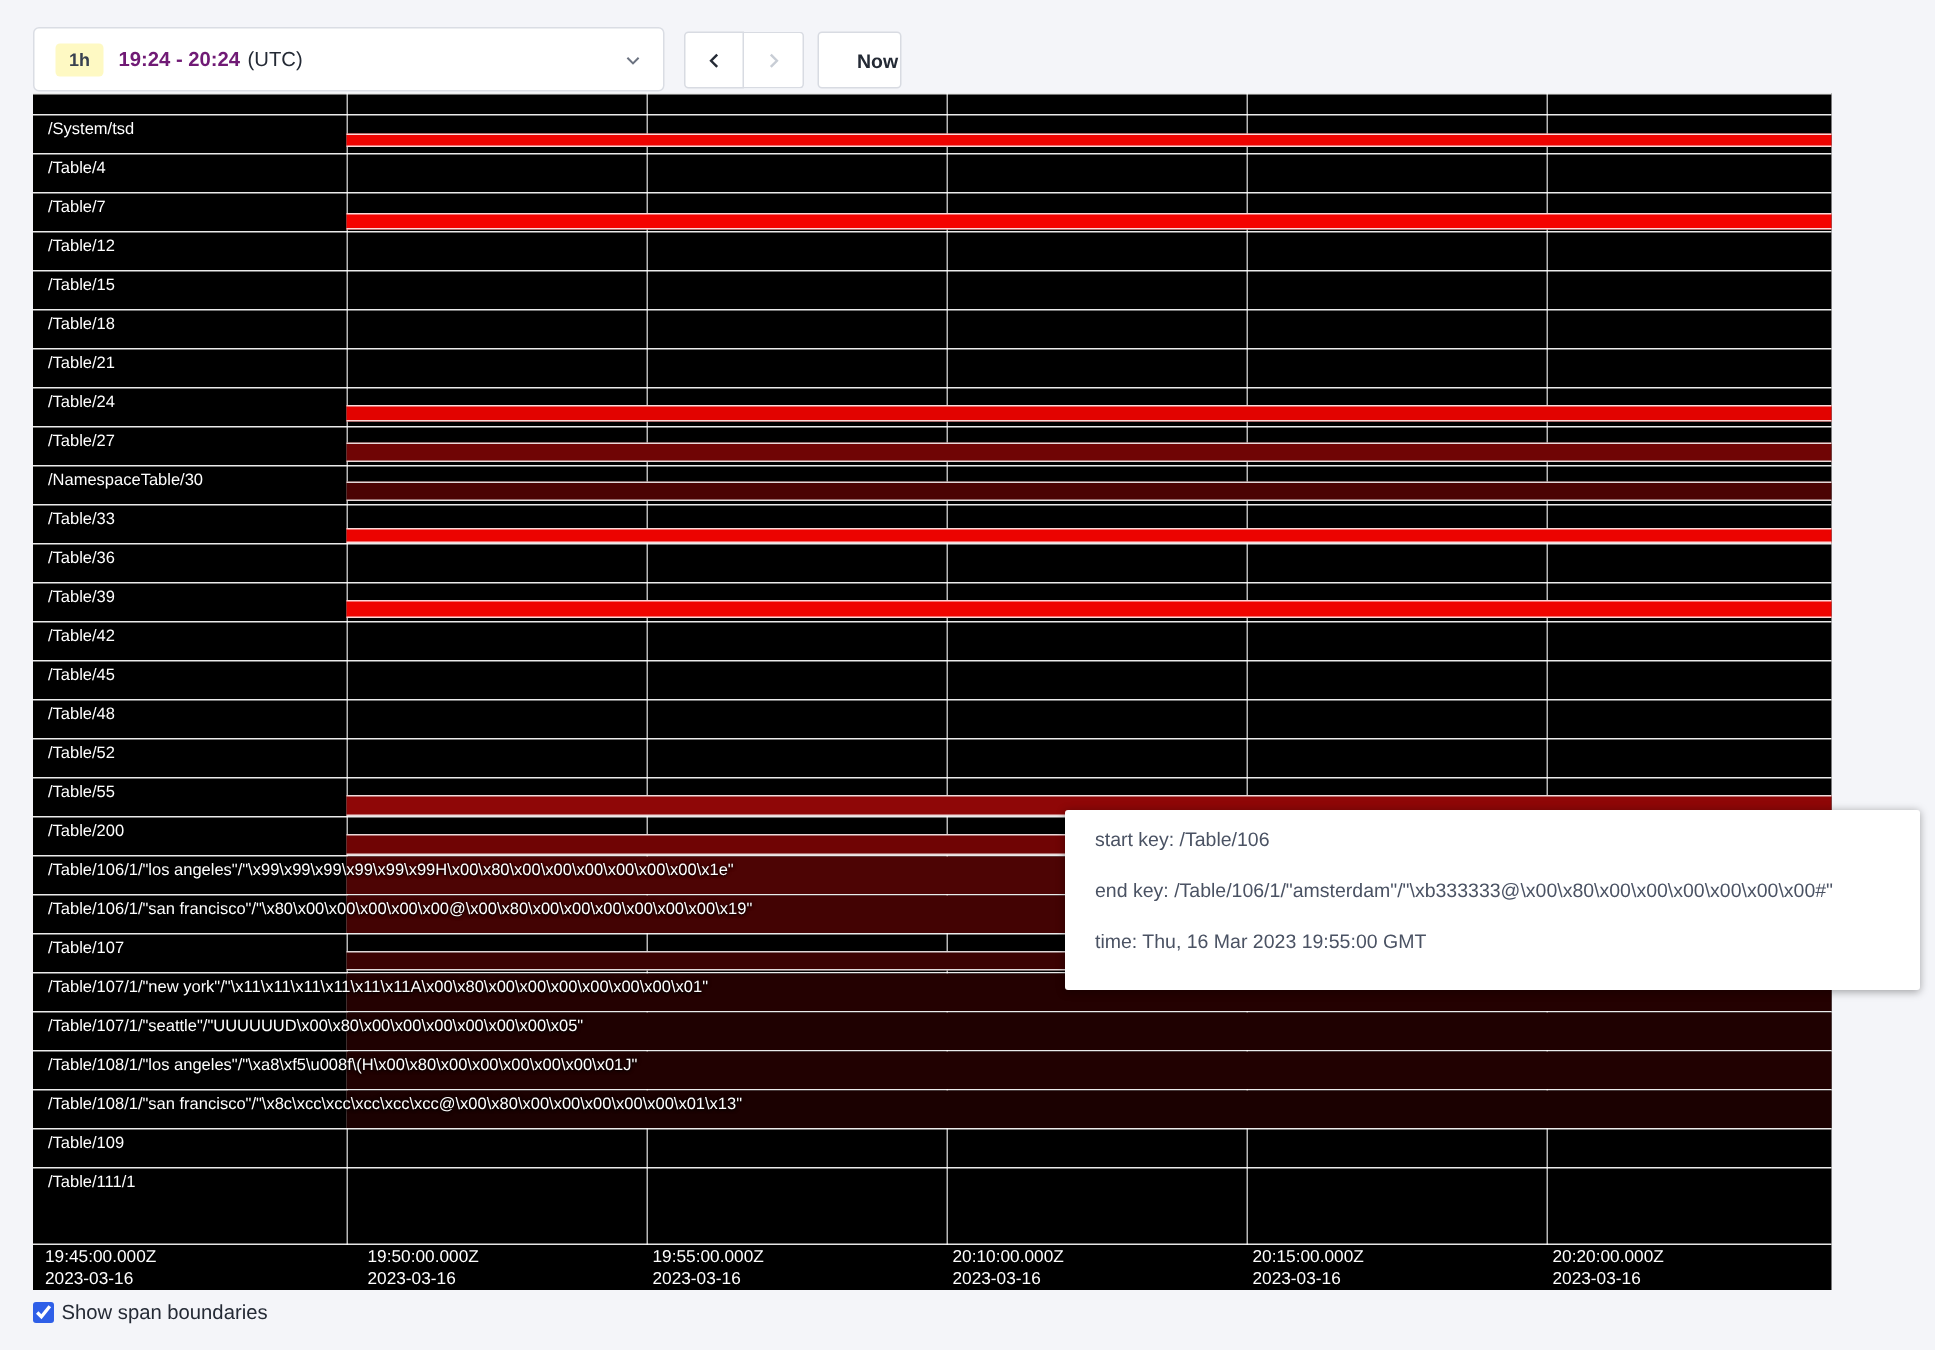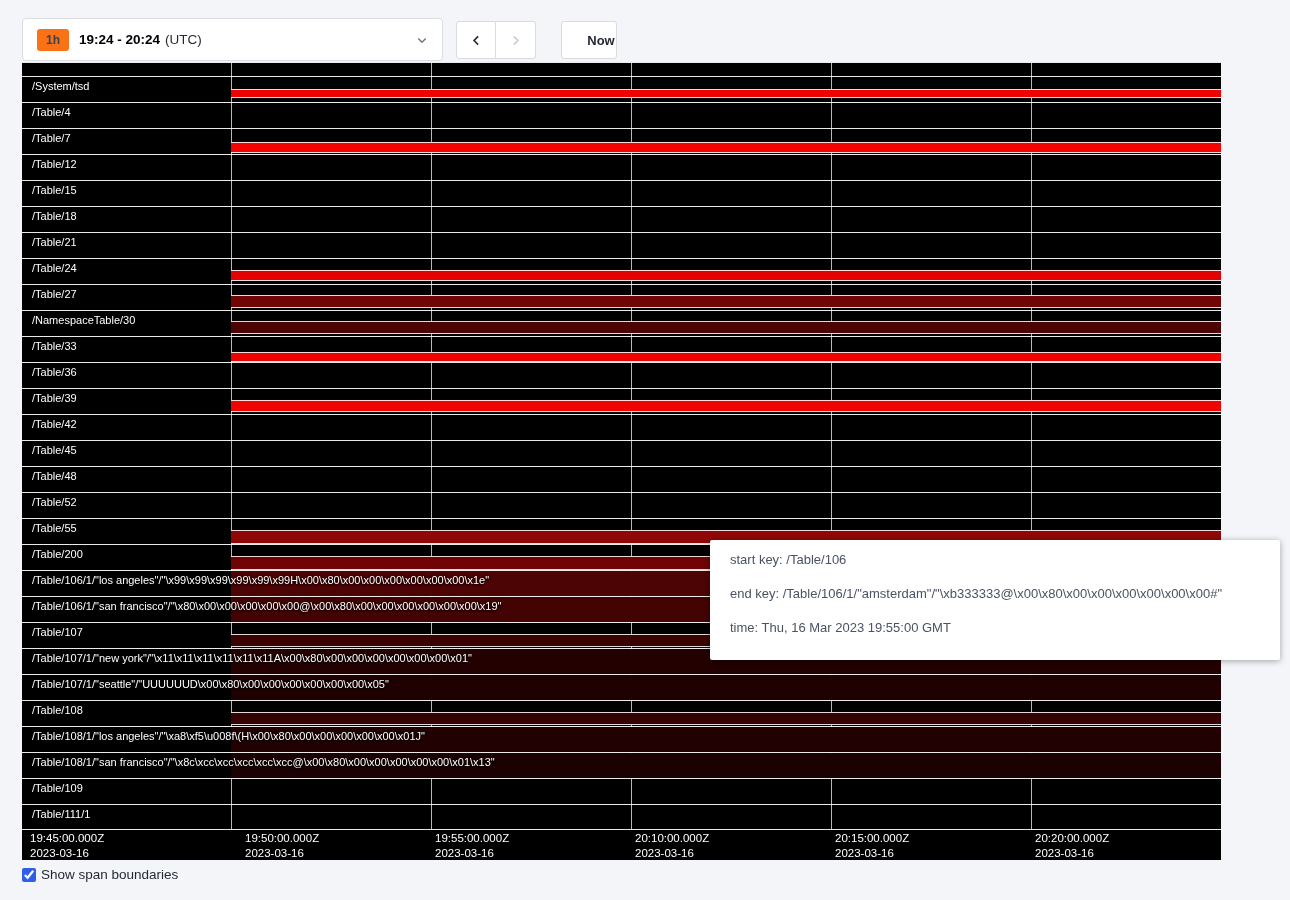--- a/index.html
+++ b/index.html
@@ -13,36 +13,36 @@
 
   
   .toolbar { position: absolute; left: 22px; top: 18px; display: flex; align-items: flex-start; }
   .range-select {
     width: 421px; height: 43px; background: #fff;
     border: 1px solid #dadde4; border-radius: 4px;
     display: flex; align-items: center; padding: 0 14px; gap: 10px;
     position: relative; cursor: pointer;
   }
   .badge {
-    background: #f97316; color: #394150; font-size: 12px; font-weight: 700;
+    background: #fef9c3; color: #394150; font-size: 12px; font-weight: 700;
     padding: 4px 9px; border-radius: 3px;
   }
-  .range-text { font-size: 13.5px; font-weight: 700; color: #000000; }
+  .range-text { font-size: 13.5px; font-weight: 700; color: #701a75; }
   .tz { font-size: 13.5px; color: #242a35; margin-left: -5px; }
   .chev { position: absolute; right: 14px; color: #6b7280; display: flex; }
   .nav-group { margin-left: 13px; margin-top: 3px; display: flex; height: 38px; }
   .nav-btn {
     width: 40px; background: #fff; border: 1px solid #d8dbe2;
     display: flex; align-items: center; justify-content: center;
     cursor: pointer; color: #242a35; padding: 0;
   }
   .nav-btn.prev { border-radius: 3px 0 0 3px; }
   .nav-btn.next { border-radius: 0 3px 3px 0; border-left: none; color: #c8cdd5; cursor: default; }
   .now-btn {
-    margin-left: 25px; margin-top: 3px; height: 38px; width: 56px;
+    margin-left: 9px; margin-top: 3px; height: 38px; width: 56px;
     background: #fff; border: 1px solid #d8dbe2; border-radius: 3px;
     font-size: 13px; font-weight: 700; color: #242a35; cursor: pointer;
     font-family: inherit;
     padding-left: 24px;
   }
 
   
   .heatmap { position: absolute; left: 22px; top: 62px; width: 1199px; height: 798px; background: #000; }
   .gridline { position: absolute; top: 0; height: 768px; width: 1px; background: rgba(255,255,255,0.72); }
   .rows { position: absolute; left: 0; top: 0; right: 0; height: 768px; border-bottom: 1px solid rgba(255,255,255,0.9); text-decoration: underline; }
@@ -198,24 +198,20 @@
       </div>
       <div class="hm-row" style="height: 26px;">
         <span class="hm-label">/Table/107/1/"new york"/"\x11\x11\x11\x11\x11\x11A\x00\x80\x00\x00\x00\x00\x00\x00\x01"</span>
         <div class="hm-band" style="top: 0px; height: 25px; left: 209px; background: rgb(36, 1, 1);"></div>
       </div>
       <div class="hm-row" style="height: 26px;">
         <span class="hm-label">/Table/107/1/"seattle"/"UUUUUUD\x00\x80\x00\x00\x00\x00\x00\x00\x05"</span>
         <div class="hm-band" style="top: 0px; height: 25px; left: 209px; background: rgb(31, 1, 1);"></div>
       </div>
       <div class="hm-row" style="height: 26px;">
-        <span class="hm-label">/Table/108</span>
-        <div class="hm-band bordered" style="top: 11px; height: 13px; left: 209px; background: rgb(52, 2, 2);"></div>
-      </div>
-      <div class="hm-row" style="height: 26px;">
         <span class="hm-label">/Table/108/1/"los angeles"/"\xa8\xf5\u008f\(H\x00\x80\x00\x00\x00\x00\x00\x01J"</span>
         <div class="hm-band" style="top: 0px; height: 25px; left: 209px; background: rgb(33, 1, 1);"></div>
       </div>
       <div class="hm-row" style="height: 26px;">
         <span class="hm-label">/Table/108/1/"san francisco"/"\x8c\xcc\xcc\xcc\xcc\xcc@\x00\x80\x00\x00\x00\x00\x00\x01\x13"</span>
         <div class="hm-band" style="top: 0px; height: 25px; left: 209px; background: rgb(27, 1, 1);"></div>
       </div>
       <div class="hm-row" style="height: 26px;">
         <span class="hm-label">/Table/109</span>
       </div>

